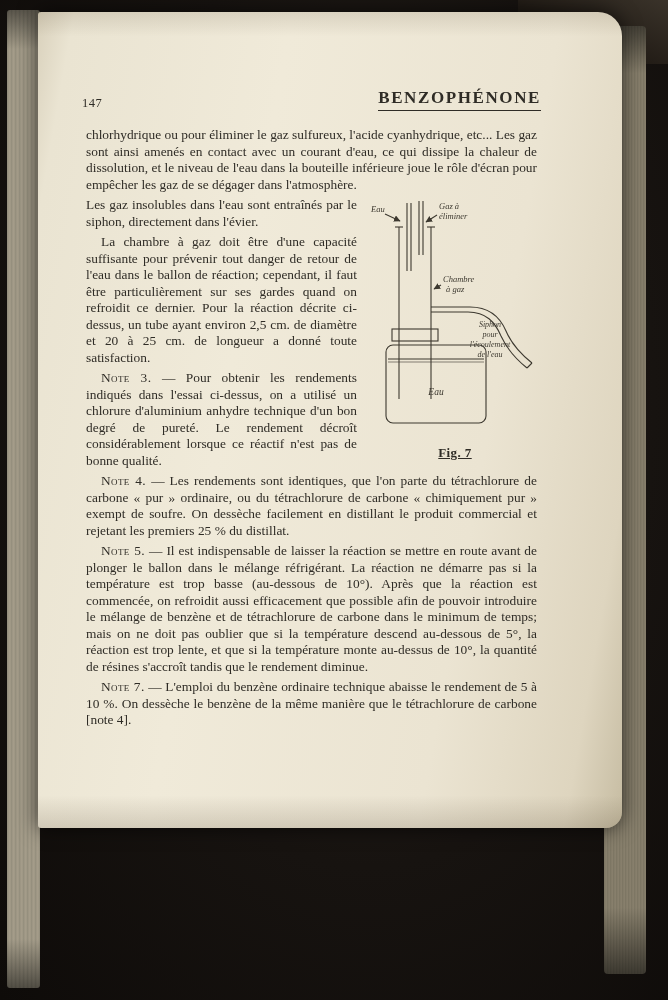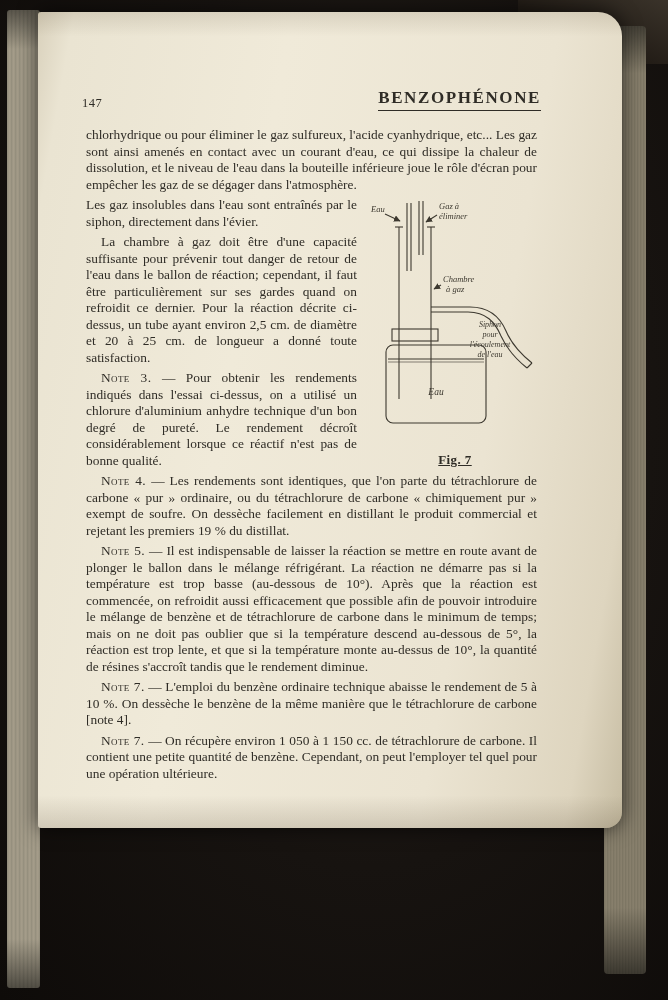--- a/index.html
+++ b/index.html
@@ -44,21 +44,21 @@
   .page-number { font-size:12.5px; letter-spacing:.5px; }
   .running-title {
     font-size:17px; font-weight:bold; letter-spacing:1.6px;
     border-bottom:1.5px solid #2f2c26; padding-bottom:2px;
   }
   .body-text p { margin:4px; font-size:13.4px; line-height:16.5px; text-align:justify; }
   .body-text p.ind { text-indent:15px; }
   .figure {
     float:right; width:172px; margin:2px 0 4px 12px; text-align:center;text-decoration:underline;
   }
-  .fig-caption { font-size:13px; font-weight:bold; letter-spacing:.4px; margin-top:17px; }
+  .fig-caption { font-size:13px; font-weight:bold; letter-spacing:.4px; margin-top:10px; }
   .note { margin:10px 0 0 0; font-size:13.1px; line-height:16.2px; text-align:justify; text-indent:15px; }
   .note-label { font-variant:small-caps; letter-spacing:.4px; }
   .watermark {
     position:absolute; left:326px; top:830px; z-index:5;
     font-family:"Liberation Sans", sans-serif;
     font-size:34px; color:#3a4ecd; opacity:.93; letter-spacing:.3px; white-space:nowrap;
   }
   svg text { font-family:"Liberation Serif", serif; font-style:italic; fill:#3c382f; stroke:none; }
 </style>
 </head>
@@ -124,22 +124,21 @@
             <text x="120" y="158" font-size="8" text-anchor="middle">de l'eau</text>
             <text x="66" y="196" font-size="9.5" text-anchor="middle">Eau</text>
           </svg>
           <div class="fig-caption">Fig. 7</div>
         </div>
 
         <p>Les gaz insolubles dans l'eau sont entraînés par le siphon, directement dans l'évier.</p>
         <p class="ind">La chambre à gaz doit être d'une capacité suffisante pour prévenir tout danger de retour de l'eau dans le ballon de réaction; cependant, il faut être particulièrement sur ses gardes quand on refroidit ce dernier. Pour la réaction décrite ci-dessus, un tube ayant environ 2,5 cm. de diamètre et 20 à 25 cm. de longueur a donné toute satisfaction.</p>
 
         <p class="note"><span class="note-label">Note 3.</span> <span>— Pour obtenir les rendements indiqués dans l'essai ci-dessus, on a utilisé un chlorure d'aluminium anhydre technique d'un bon degré de pureté. Le rendement décroît considérablement lorsque ce réactif n'est pas de bonne qualité.</span></p>
-        <p class="note"><span class="note-label">Note 4.</span> <span>— Les rendements sont identiques, que l'on parte du tétrachlorure de carbone « pur » ordinaire, ou du tétrachlorure de carbone « chimiquement pur » exempt de soufre. On dessèche facilement en distillant le produit commercial et rejetant les premiers 19 % du distillat.</span></p>
+        <p class="note"><span class="note-label">Note 4.</span> <span>— Les rendements sont identiques, que l'on parte du tétrachlorure de carbone « pur » ordinaire, ou du tétrachlorure de carbone « chimiquement pur » exempt de soufre. On dessèche facilement en distillant le produit commercial et rejetant les premiers 25 % du distillat.</span></p>
         <p class="note"><span class="note-label">Note 5.</span> <span>— Il est indispensable de laisser la réaction se mettre en route avant de plonger le ballon dans le mélange réfrigérant. La réaction ne démarre pas si la température est trop basse (au-dessous de 10°). Après que la réaction est commencée, on refroidit aussi efficacement que possible afin de pouvoir introduire le mélange de benzène et de tétrachlorure de carbone dans le minimum de temps; mais on ne doit pas oublier que si la température descend au-dessous de 5°, la réaction est trop lente, et que si la température monte au-dessus de 10°, la quantité de résines s'accroît tandis que le rendement diminue.</span></p>
         <p class="note"><span class="note-label">Note 7.</span> <span>— L'emploi du benzène ordinaire technique abaisse le rendement de 5 à 10 %. On dessèche le benzène de la même manière que le tétrachlorure de carbone [note 4].</span></p>
-        <p class="note"><span class="note-label">Note 7.</span> <span>— On récupère environ 1 050 à 1 150 cc. de tétrachlorure de carbone. Il contient une petite quantité de benzène. Cependant, on peut l'employer tel quel pour une opération ultérieure.</span></p>
       </div>
 
     </div>
   </div>
 
 </div>
 
 </body></html>

